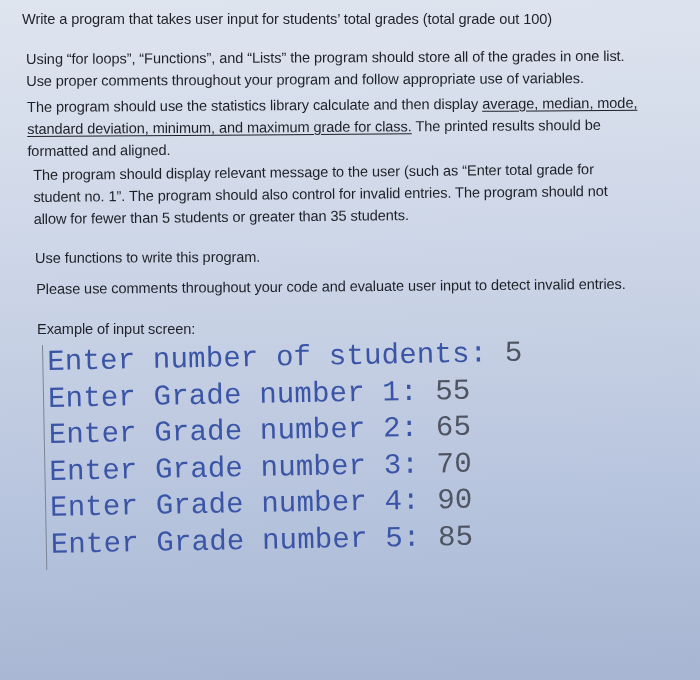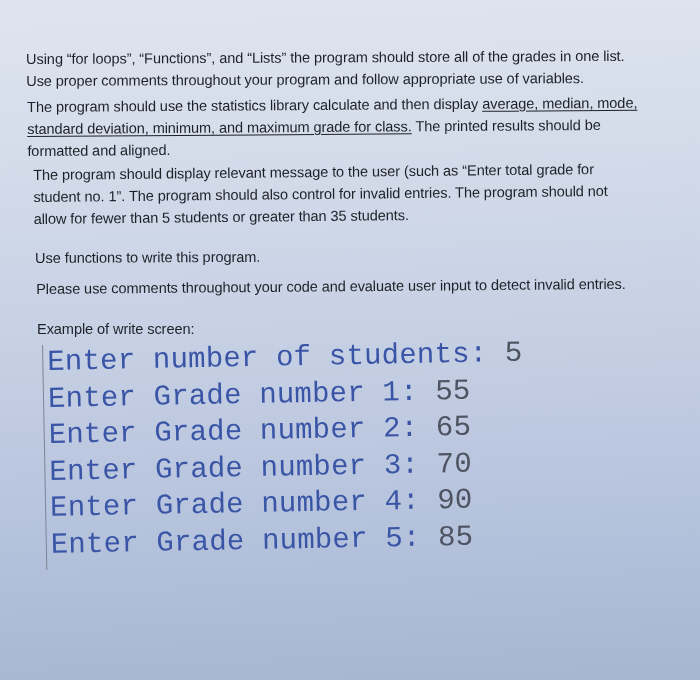--- a/index.html
+++ b/index.html
@@ -61,20 +61,23 @@
       padding-left: 4px;
     }
     .console .prompt { color: #3a55a6; }
     .console .value { color: #4e5461; }
   </style>
 </head>
 <body>
 
 <div class="sheet">
 
+  <div class="para" id="p1">
+    <span class="line">Write a program that takes user input for students’ total grades (total grade out 100)</span>
+  </div>
 
   <div class="para" id="p2">
     <span class="line">Using “for loops”, “Functions”, and “Lists” the program should store all of the grades in one list.</span>
     <span class="line">Use proper comments throughout your program and follow appropriate use of variables.</span>
   </div>
 
   <div class="para" id="p3">
     <span class="line"><span>The program should use the statistics library calculate and then display </span><span class="u">average, median, mode,</span></span>
     <span class="line"><span class="u">standard deviation, minimum, and maximum grade for class.</span><span> The printed results should be</span></span>
     <span class="line">formatted and aligned.</span>
@@ -88,21 +91,21 @@
 
   <div class="para" id="p5">
     <span class="line">Use functions to write this program.</span>
   </div>
 
   <div class="para" id="p6">
     <span class="line">Please use comments throughout your code and evaluate user input to detect invalid entries.</span>
   </div>
 
   <div class="para" id="p7">
-    <span class="line">Example of write screen:</span>
+    <span class="line">Example of input screen:</span>
   </div>
 
   <div class="console">
     <span class="row"><span class="prompt">Enter number of students: </span><span class="value">5</span></span>
     <span class="row"><span class="prompt">Enter Grade number 1: </span><span class="value">55</span></span>
     <span class="row"><span class="prompt">Enter Grade number 2: </span><span class="value">65</span></span>
     <span class="row"><span class="prompt">Enter Grade number 3: </span><span class="value">70</span></span>
     <span class="row"><span class="prompt">Enter Grade number 4: </span><span class="value">90</span></span>
     <span class="row"><span class="prompt">Enter Grade number 5: </span><span class="value">85</span></span>
   </div>

